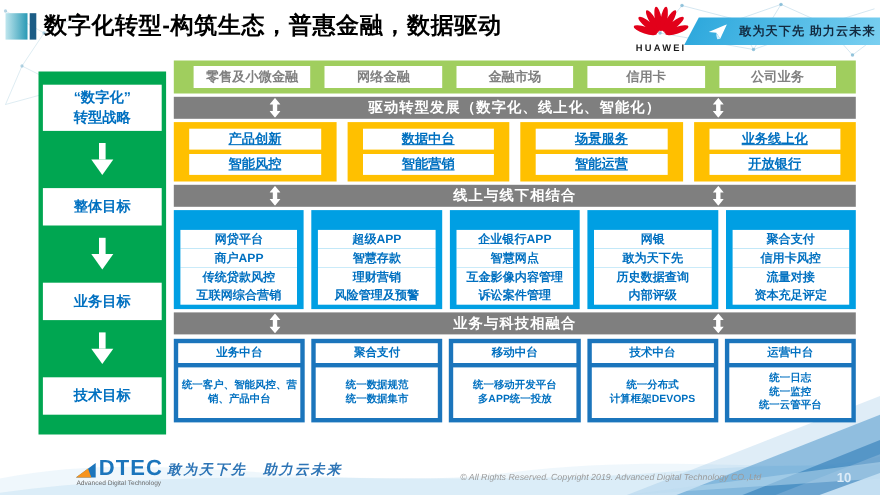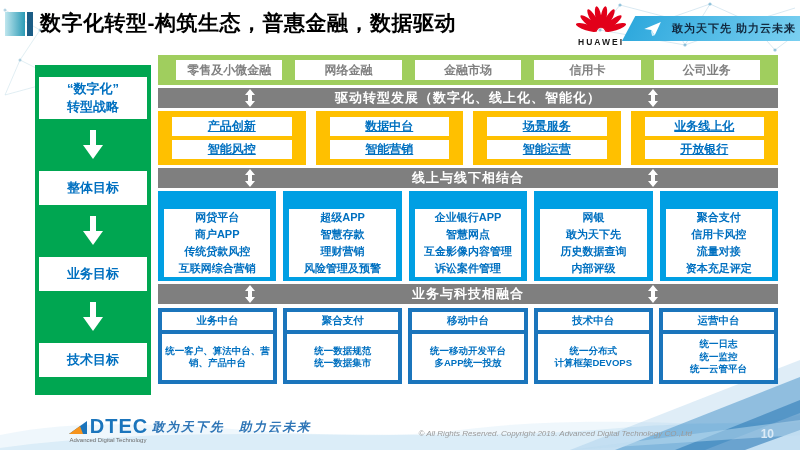--- a/index.html
+++ b/index.html
@@ -266,21 +266,21 @@
         </svg></span>
     <span class="bar-label">业务与科技相融合</span>
     <span class="updown right"><svg width="10" height="18" viewBox="0 0 10 18">
           <path d="M5 0 L10 6 L7 6 L7 12 L10 12 L5 18 L0 12 L3 12 L3 6 L0 6 Z" fill="#fff"></path>
         </svg></span>
   </div>
 
   <div class="plat-section">
       <div class="plat-col">
         <div class="wbox plat-head">业务中台</div>
-        <div class="plat-content">统一客户、算法中台、营销、产品中台</div>
+        <div class="plat-content">统一客户、智能风控、营销、产品中台</div>
       </div>
       <div class="plat-col">
         <div class="wbox plat-head">聚合支付</div>
         <div class="plat-content">统一数据规范
 统一数据集市</div>
       </div>
       <div class="plat-col">
         <div class="wbox plat-head">移动中台</div>
         <div class="plat-content">统一移动开发平台
 多APP统一投放</div>

